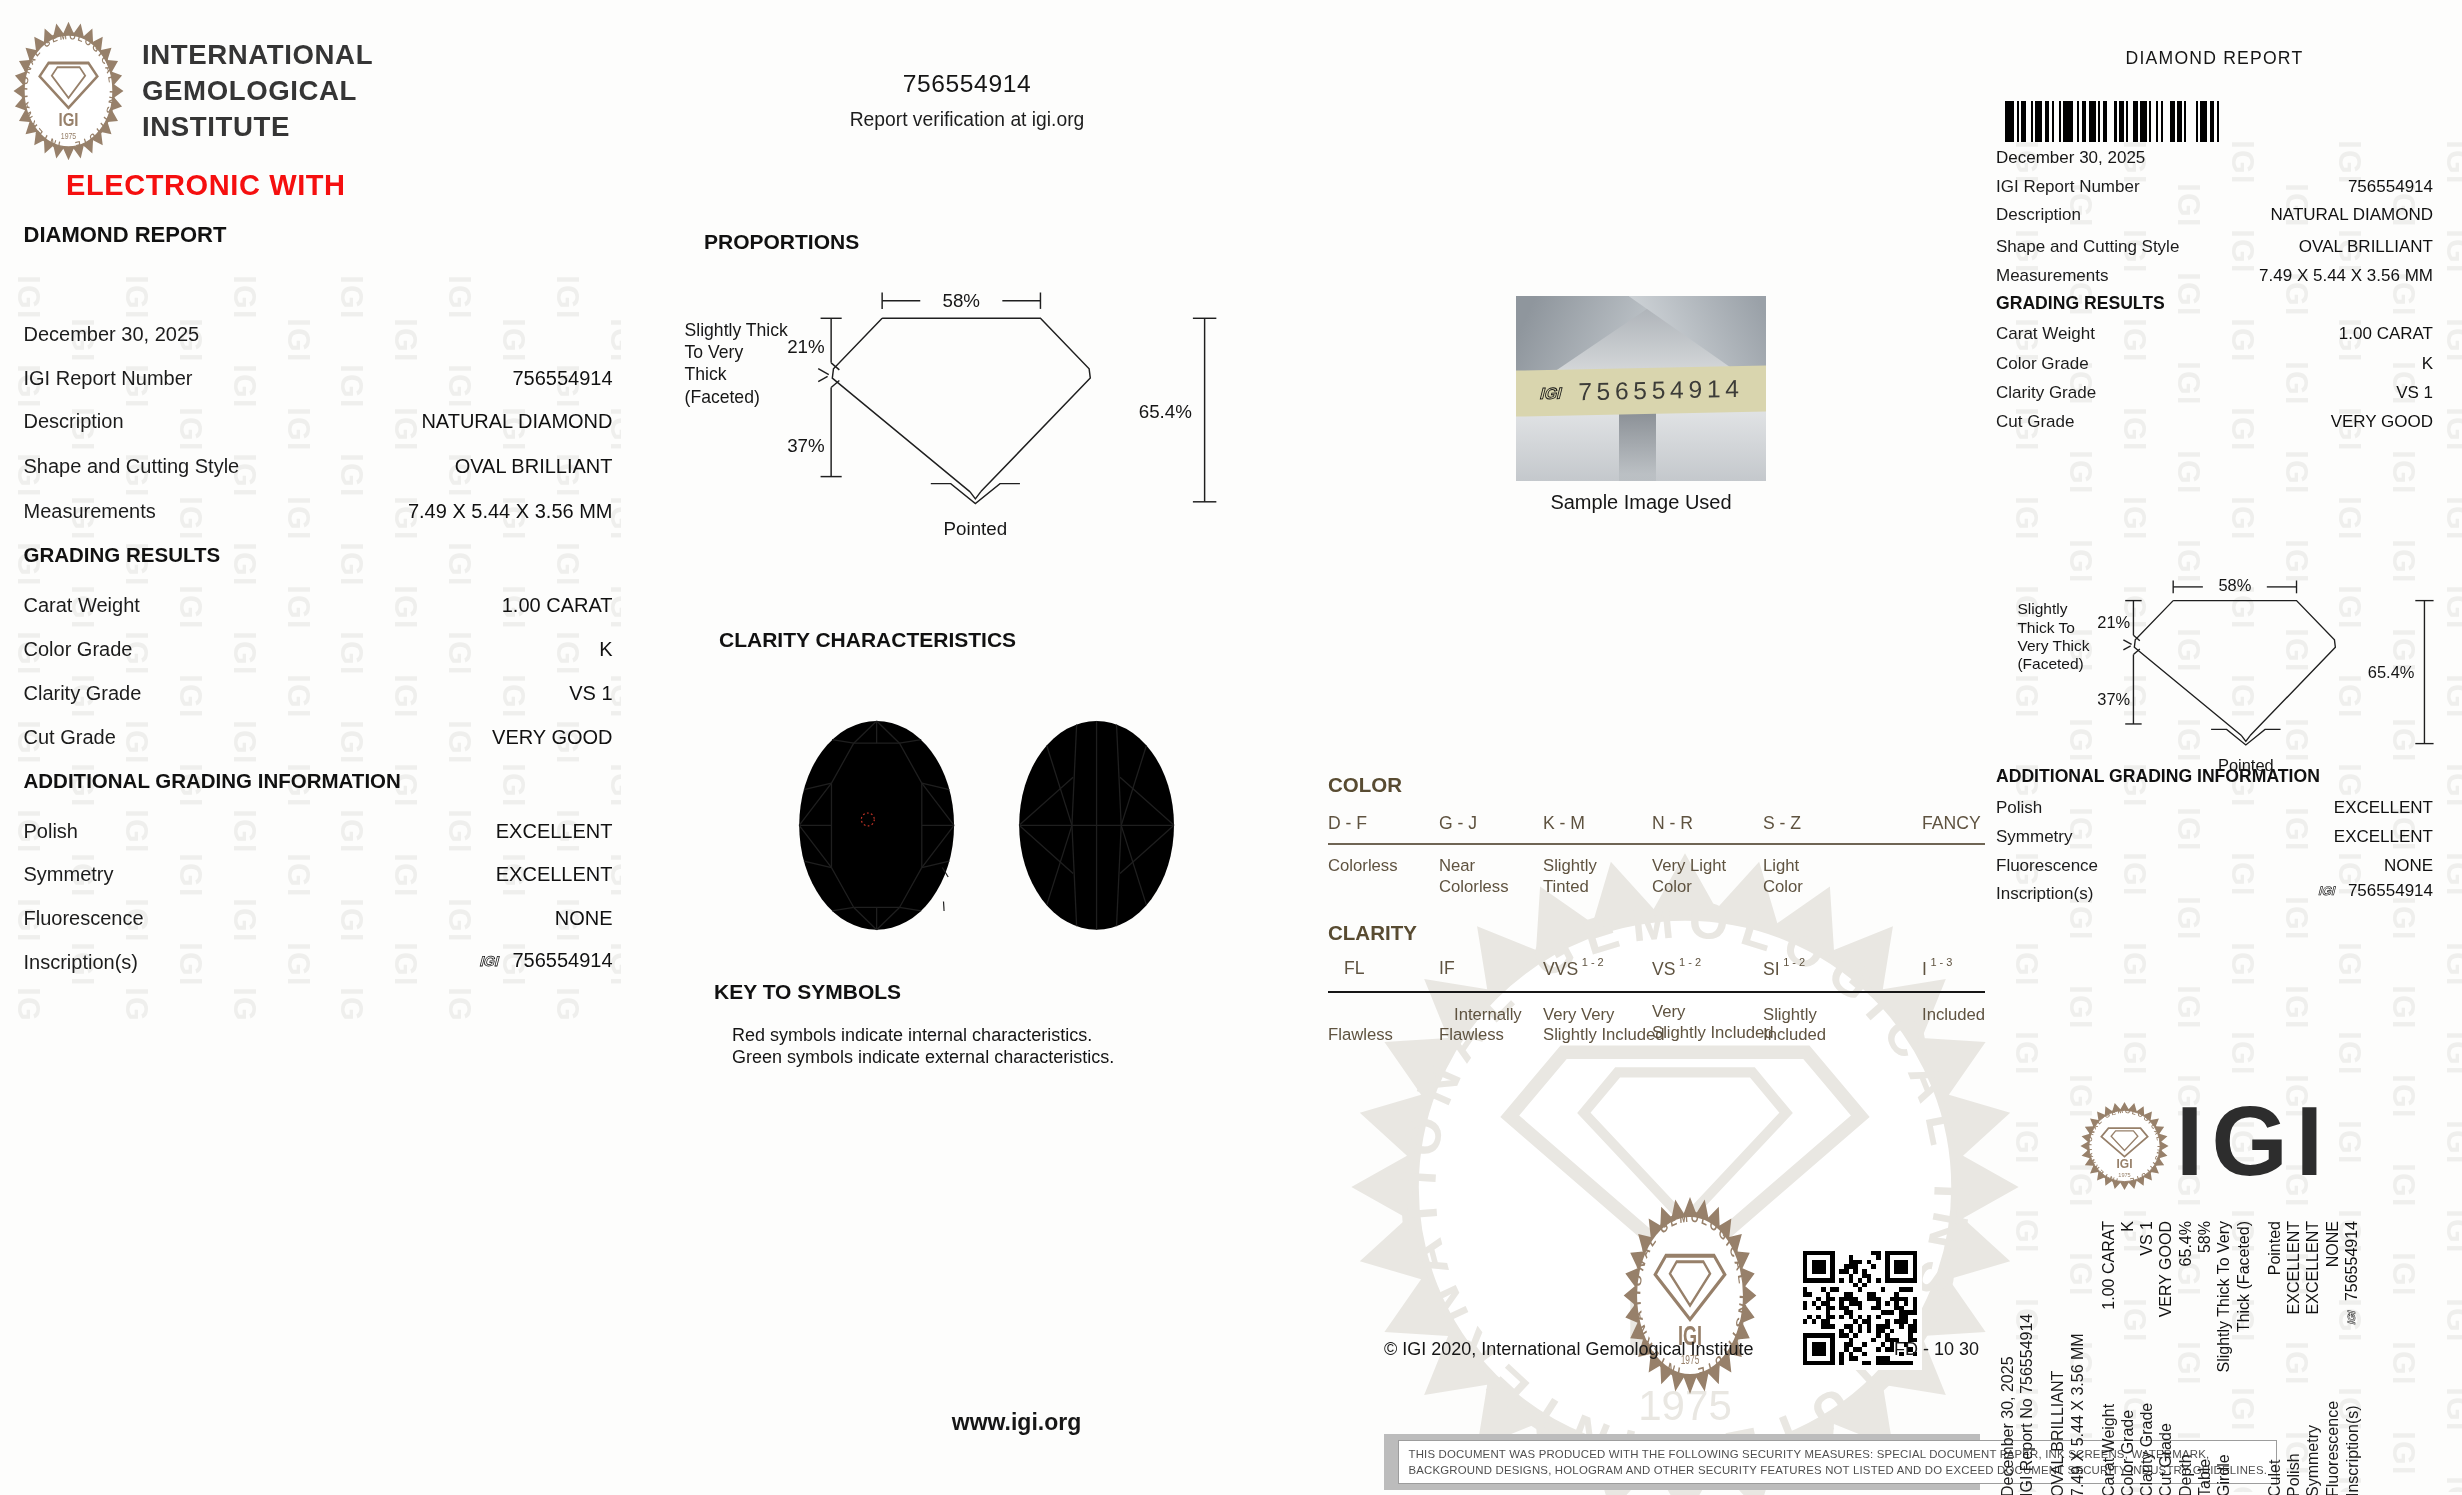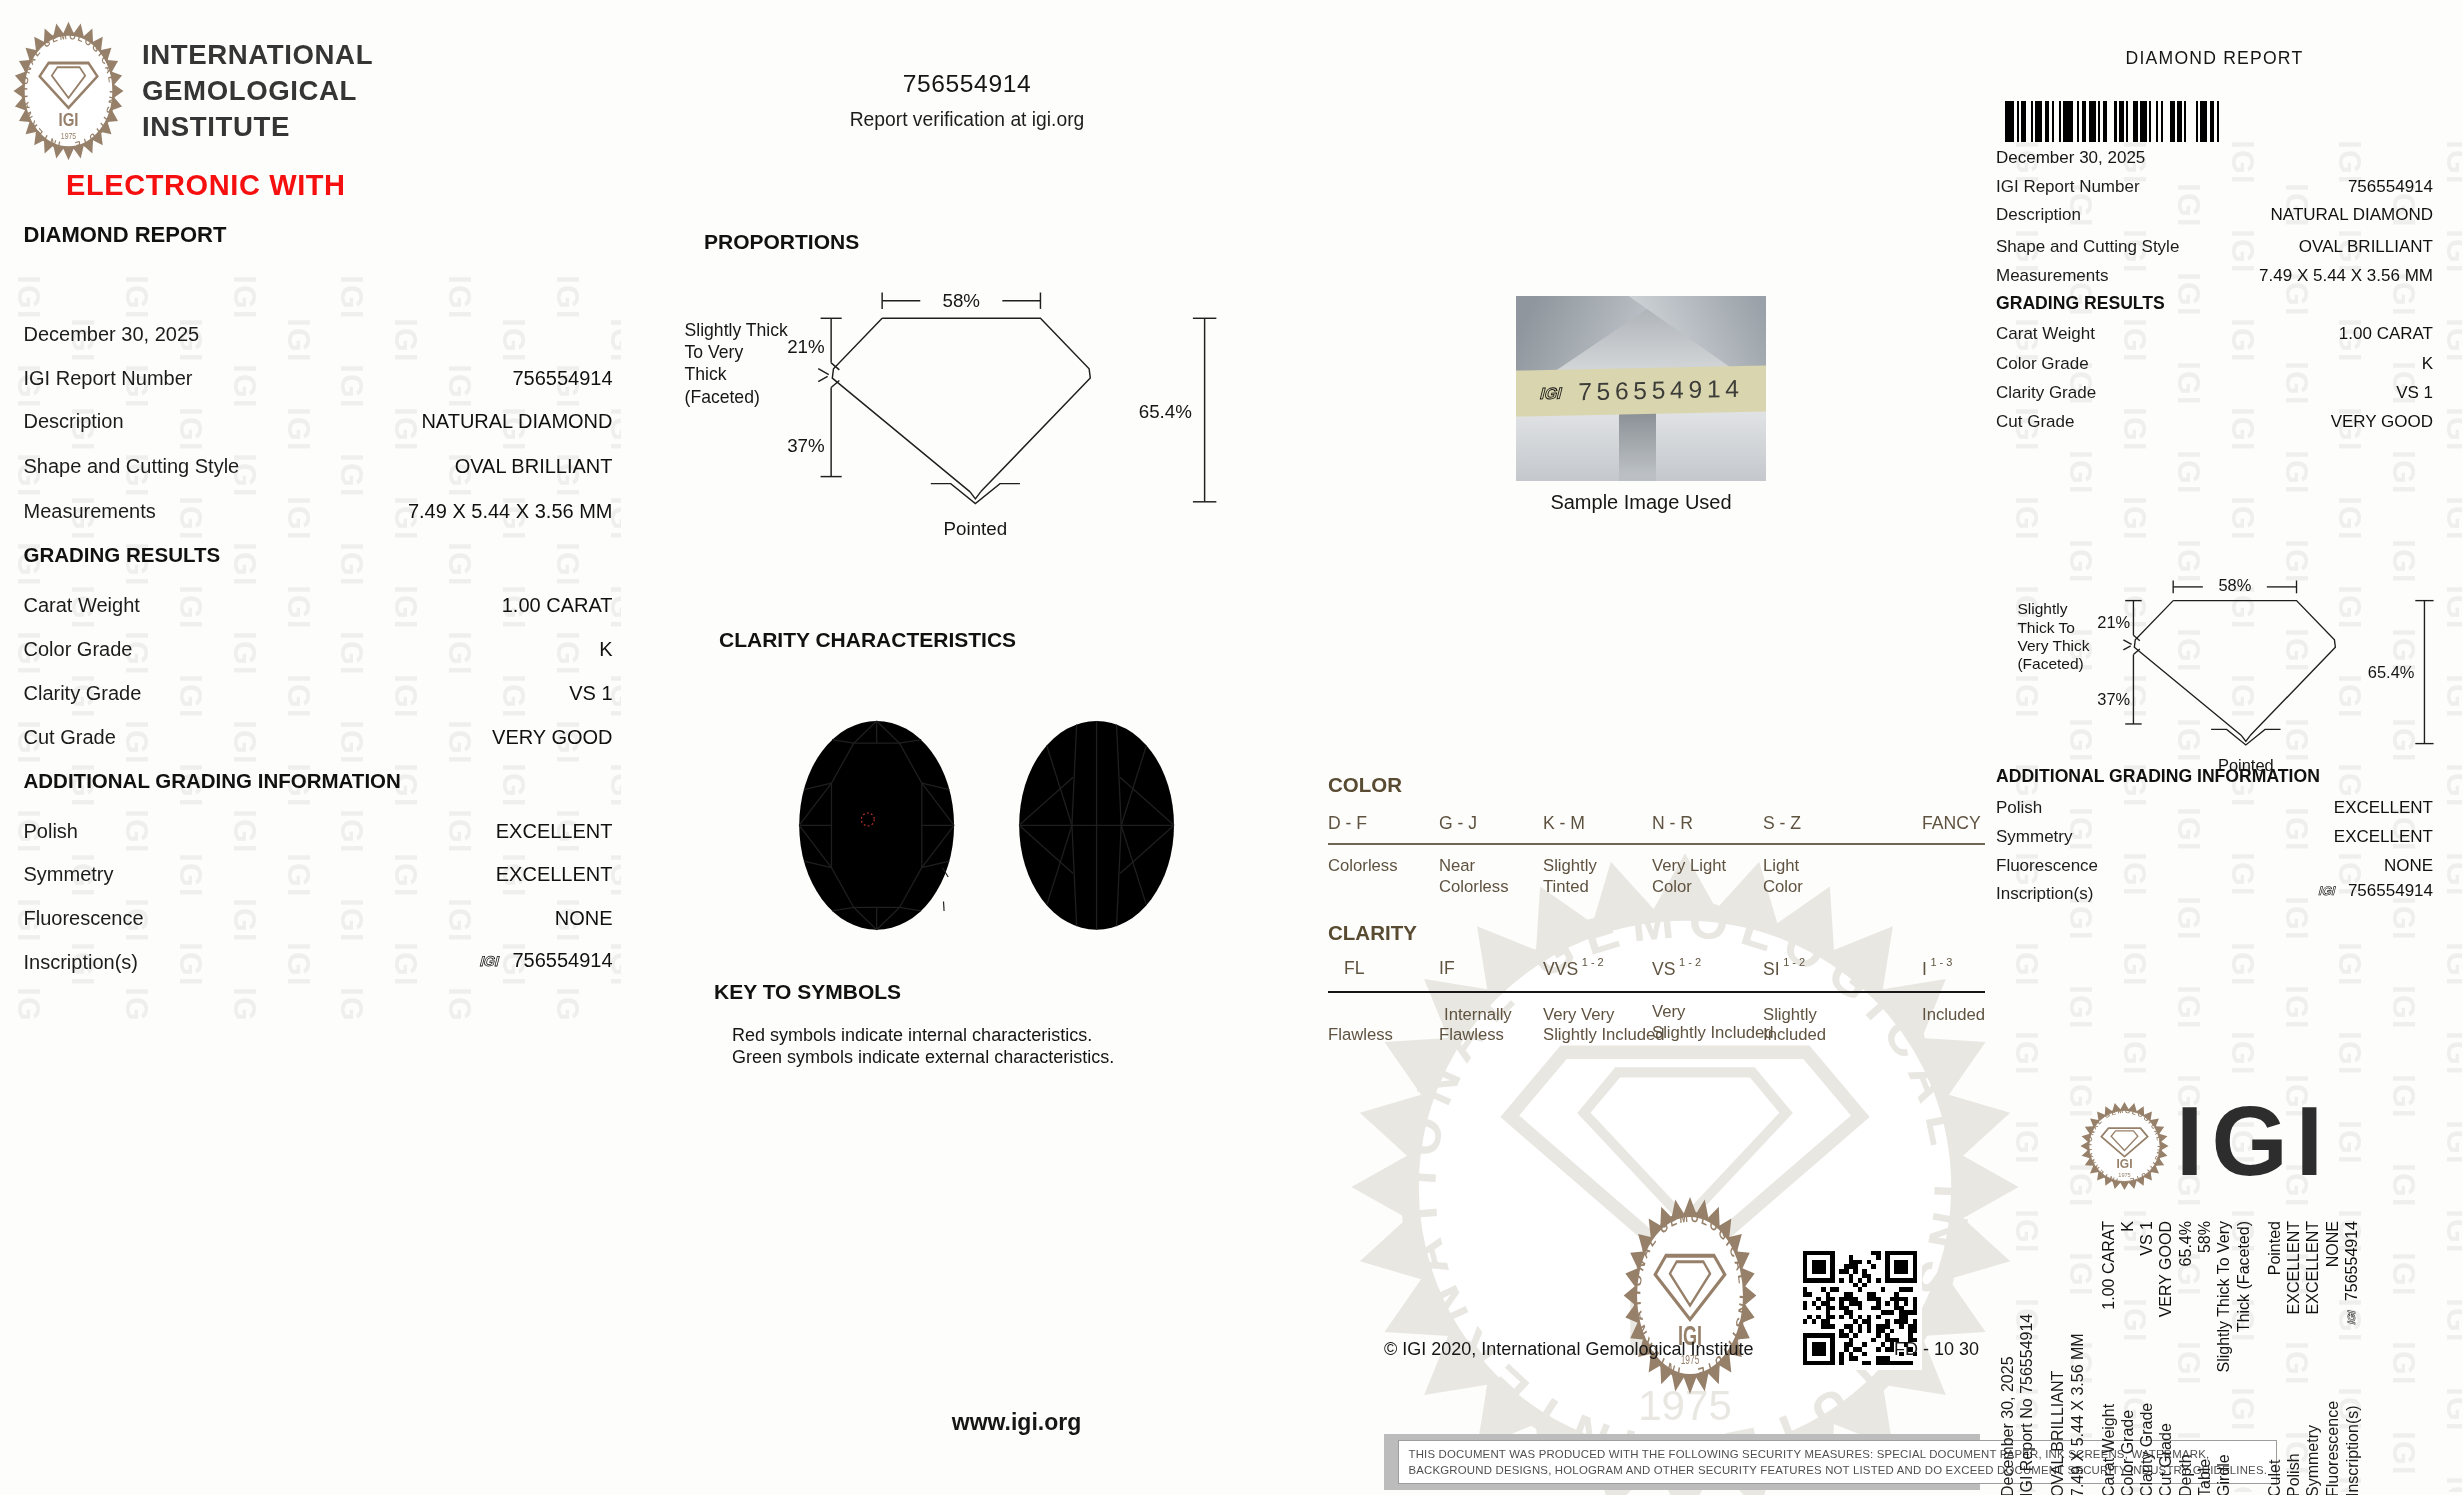--- a/index.html
+++ b/index.html
@@ -573,21 +573,21 @@
 
     <div class="stitle abs" style="left:0;top:148px">CLARITY</div>
     <div class="g" style="left:16px;top:185px"><span>FL</span></div>
     <div class="g" style="left:111px;top:185px"><span>IF</span></div>
     <div class="g" style="left:215px;top:185px"><span>VVS</span><sup>1 - 2</sup></div>
     <div class="g" style="left:324px;top:185px"><span>VS</span><sup>1 - 2</sup></div>
     <div class="g" style="left:435px;top:185px"><span>SI</span><sup>1 - 2</sup></div>
     <div class="g" style="left:594px;top:185px"><span>I</span><sup>1 - 3</sup></div>
     <div class="rule dark" style="top:218px"></div>
     <div class="ll" style="left:0;top:252px">Flawless</div>
-    <div class="ll" style="left:116px;top:232px">Internally</div>
+    <div class="ll" style="left:126px;top:232px">Internally</div>
     <div class="ll" style="left:111px;top:252px">Flawless</div>
     <div class="ll" style="left:215px;top:232px">Very Very</div>
     <div class="ll" style="left:215px;top:252px">Slightly Included</div>
     <div class="ll" style="left:324px;top:229px">Very</div>
     <div class="ll" style="left:324px;top:250px">Slightly Included</div>
     <div class="ll" style="left:435px;top:232px">Slightly</div>
     <div class="ll" style="left:435px;top:252px">Included</div>
     <div class="ll" style="left:594px;top:232px">Included</div>
   </div>
 

